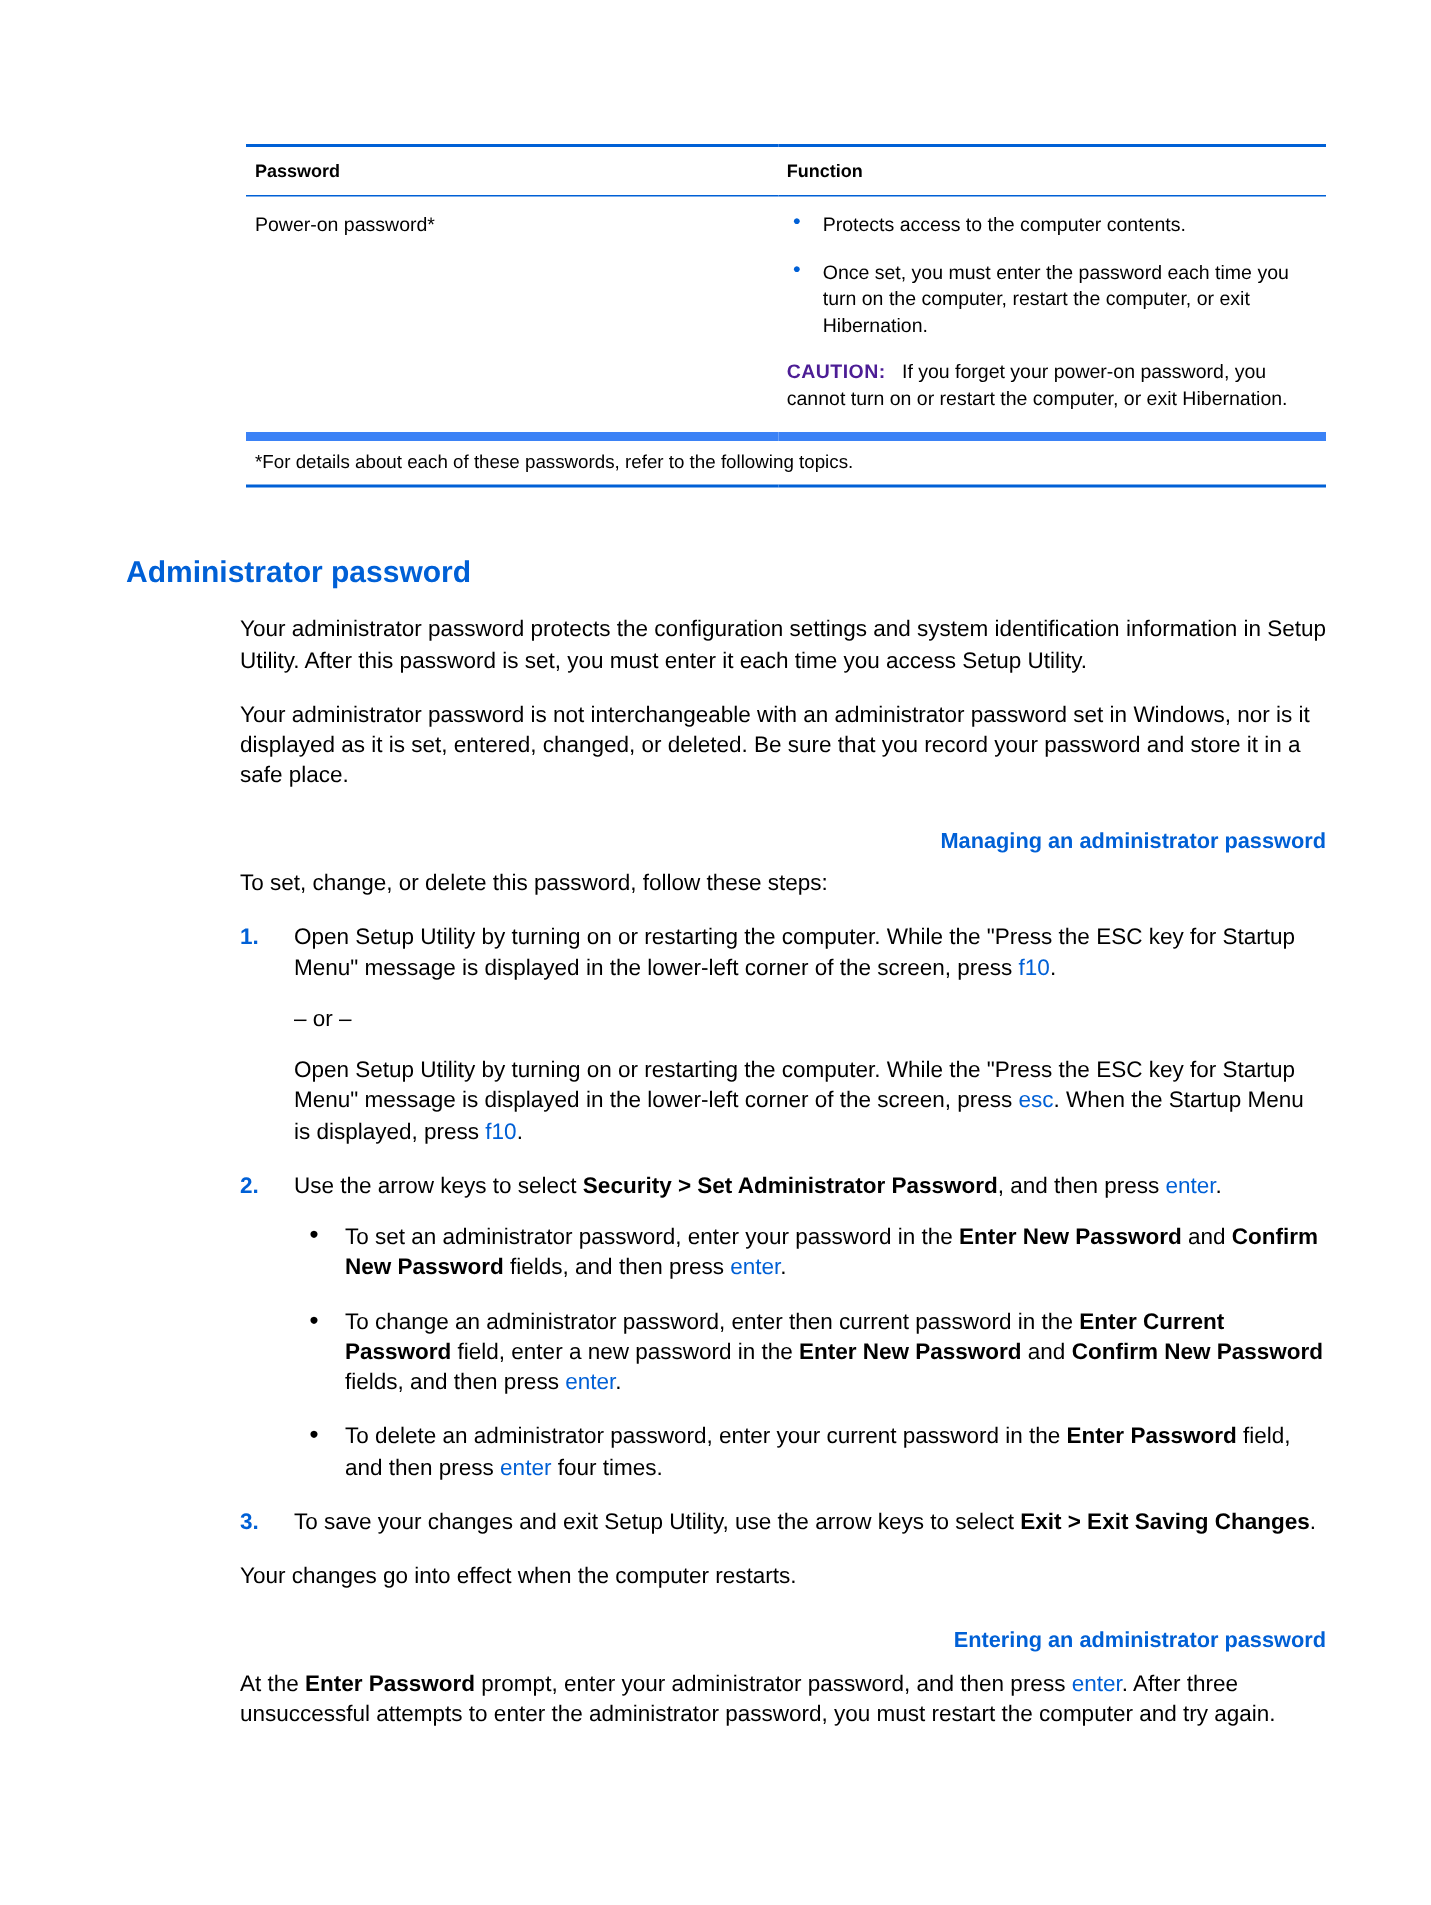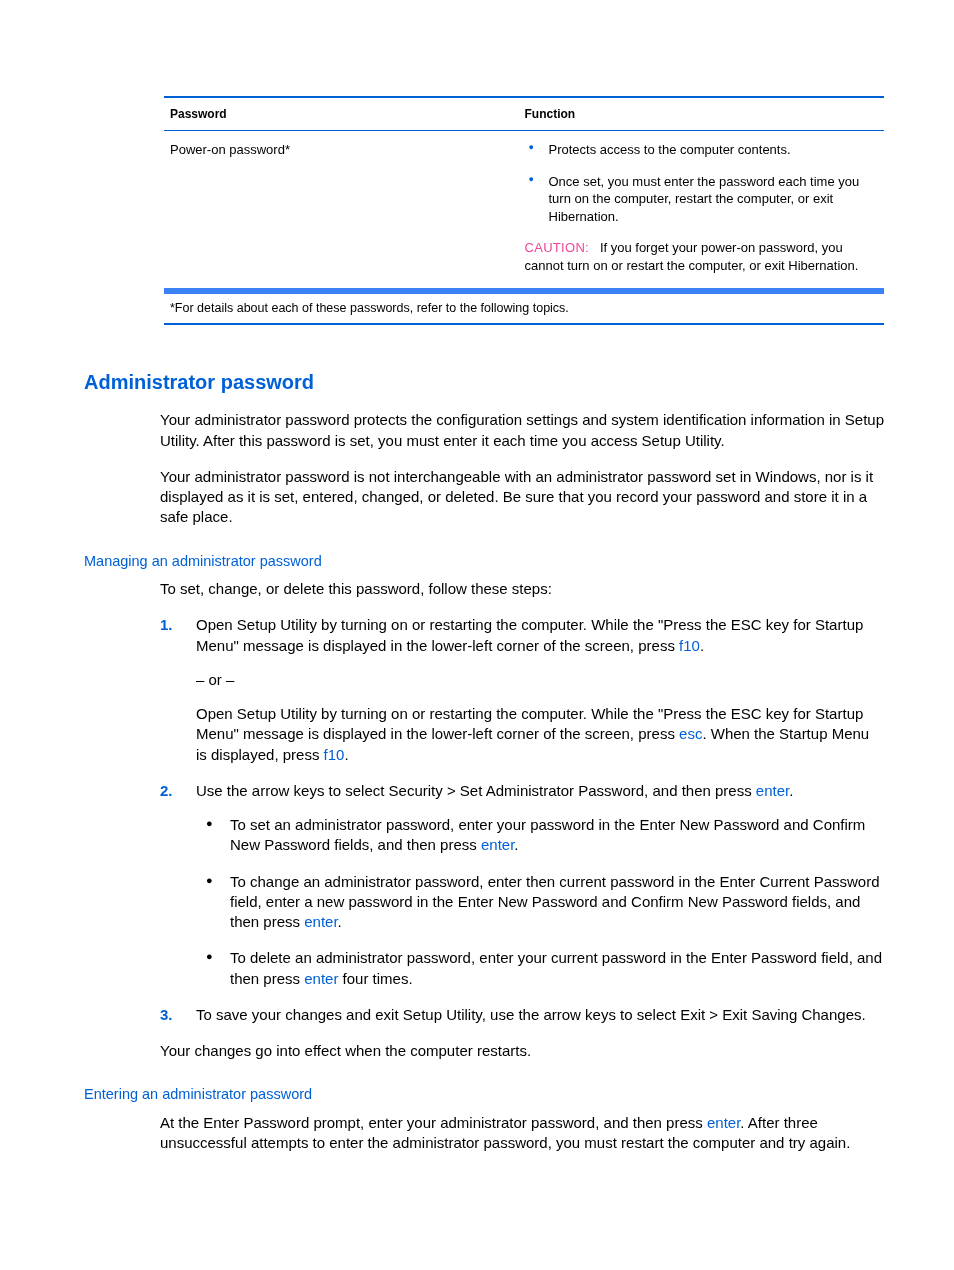--- a/index.html
+++ b/index.html
@@ -41,34 +41,35 @@
     font-size: 12.5px;
     border-bottom: 2px solid #0060d6;
   }
   .col-pw { width: 355px; }
   .col-fn { width: 365px; }
   ul.func-list { margin: 0; padding-left: 24px; list-style: none;}
   ul.func-list li { position: relative; margin-bottom: 14px; font-size: 13px; line-height:1.35;}
   ul.func-list li:before{
     content:"●"; color:#0060d6; position:absolute; left:-20px; top:0; font-size:9px;
   }
-  .caution-label { color:#ec4899; font-weight:normal; letter-spacing:.3px;}
+  .caution-label { color:#4c1d95; font-weight:bold; letter-spacing:.3px;}
   .caution-block { font-size: 13px; line-height:1.35; margin-top:4px;}
 
   h2.sect-h {
     color: #0060d6;
     font-size: 20px;
     font-weight: bold;
     margin: 44px 0 14px 0;
   }
   h3.sub-h {
     color: #0060d6;
     font-size: 14.5px;
-    font-weight: normal;
+    font-weight: bold;
     margin: 24px 0 8px 0;
+    text-align: right;
   }
   p.body-text {
     margin: 0 0 16px 76px;
     font-size: 15px;
     line-height: 1.35;
   }
   p.body-text-step {
     margin: 0 0 14px 0;
   }
   .key { color:#0060d6;text-align:center; }
@@ -100,21 +101,21 @@
     position:relative;
     margin-bottom:16px;
     font-size:15px;
     line-height:1.35;
   }
   ul.sub-bullets li:before{
     content:"●";
     position:absolute; left:-24px; top:1px;
     font-size:11px;
   }
-  .bold{font-weight:normal;}
+  .bold{font-weight:bold;}
 </style>
 </head>
 <body>
 
 <div class="page">
 
   <table class="tbl">
     <tbody>
         <tr class="tbl-head">
       <th class="col-pw">Password</th>

